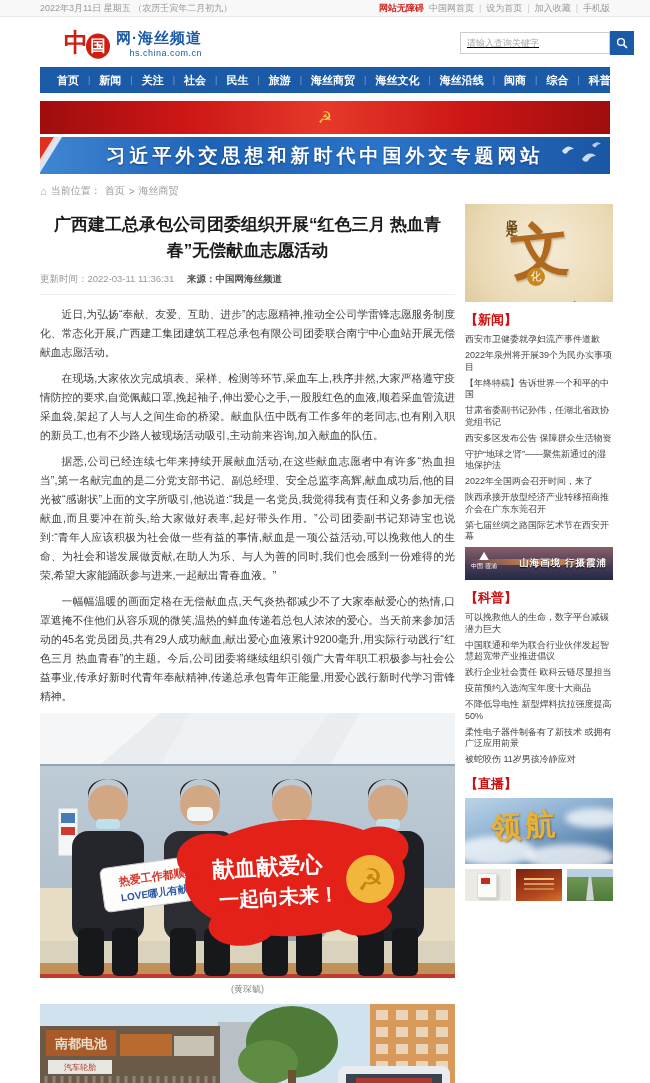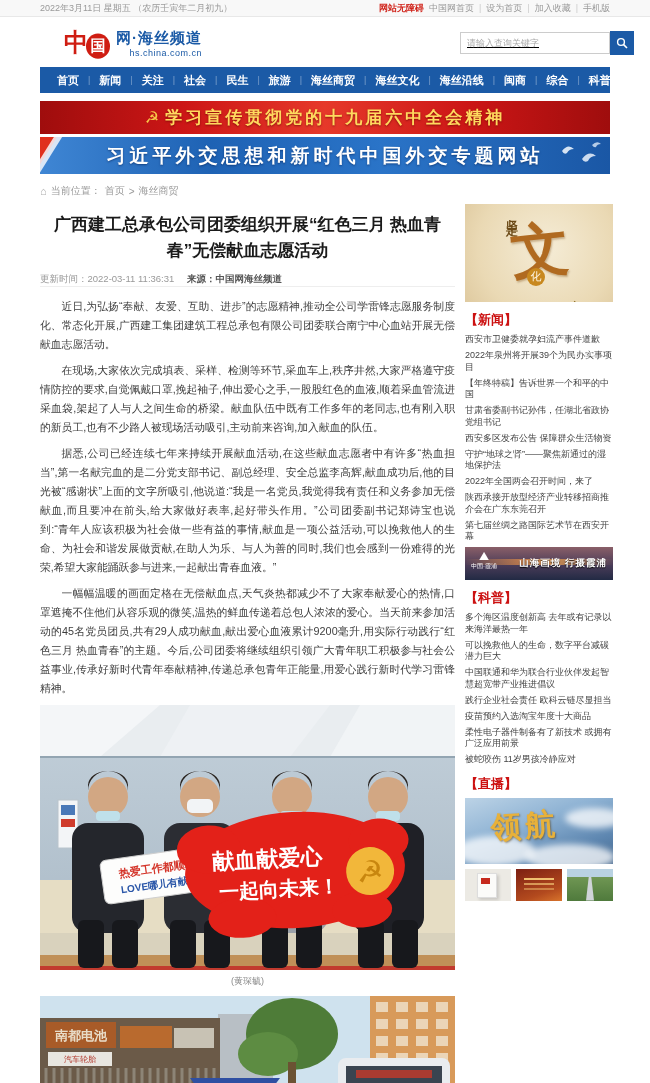--- a/index.html
+++ b/index.html
@@ -48,21 +48,21 @@
   .crumbs { margin-top:10px; font-size:10px; color:#999; display:flex; align-items:center; gap:4px; }
   .crumbs a { color:#999; text-decoration:none; }
   .crumbs .home-ic { color:#b0b0b0; font-size:11px; }
 
   
   .main { display:flex; gap:10px; margin-top:6px; }
   .article { width:417px; }
   .sidebar { width:148px; margin-left:auto; }
 
   .title { font-size:17px; line-height:1.5; font-weight:bold; color:#1a1a1a; text-align:center; margin:8px 2px 10px; }
-  .meta { font-size:9.5px; color:#999; border-bottom:1px solid #eee; margin-bottom:10px; }
+  .meta { font-size:9.5px; color:#999; padding-bottom:8px; border-bottom:1px solid #eee; margin-bottom:10px; }
   .meta b { color:#555; font-weight:bold; margin-left:10px; }
   .article p { font-size:10.8px; color:#3d3d3d; line-height:19px; text-indent:2em; text-align:justify; margin-bottom:7px; }
   .photo { display:block; width:415px; margin:6px auto 0; }
   .caption { text-align:center; font-size:9px; color:#8a8a8a; margin:5px 0 8px; }
 
   
   .sb-card { width:148px; display:block; }
   .culture { position:relative; height:98px; background:radial-gradient(circle at 55% 45%, #f5ecd6 0%, #ead9b4 70%, #dfcaa0 100%); overflow:hidden; }
   .culture .v { position:absolute; writing-mode:vertical-rl; font-family:"DejaVu Serif","Liberation Serif",serif; color:#6b4a17; font-weight:bold; }
   .culture .jianding { top:6px; left:38px; font-size:12px; letter-spacing:4px; }
@@ -159,21 +159,20 @@
           <span class="sep">|</span>
         <a href="#">科普</a>
           <span class="sep">|</span>
         <a href="#">图片</a>
 
       </div>
     </div>
 
     <div class="banner1">
       <span class="emblem">☭</span>
-      <span class="txt">学习宣传贯彻党的十九届六中全会精神</span>
     </div>
 
     <div class="banner2">
       <span class="stripe"></span>
       <span class="stripe2"></span>
       <span class="txt">习近平外交思想和新时代中国外交专题网站</span>
       <svg class="doves" width="46" height="28" viewBox="0 0 46 28">
         <path d="M4 10 q6 -8 12 -2 q-5 0 -7 4 q-3 2 -5 -2z" fill="#eaf2fb" opacity=".9"></path>
         <path d="M24 18 q7 -9 14 -3 q-6 0 -8 5 q-4 2 -6 -2z" fill="#eaf2fb" opacity=".85"></path>
         <path d="M34 4 q5 -5 9 -1 q-4 0 -5 3 q-2 1 -4 -2z" fill="#dce9f8" opacity=".8"></path>
@@ -463,25 +462,25 @@
         </ul>
 
         <div class="sb-card xiapu">
           <span class="sun"></span>
           <span class="lg"><span class="mt">⛰</span><br><span>中国·霞浦</span></span>
           <span class="tt">山海画境 行摄霞浦</span>
         </div>
 
         <div class="sb-h">【科普】</div>
         <ul class="sb-list">
-          <li>多个海区温度创新高 去年或有记录以来海洋最热一年</li>
           <li>可以挽救他人的生命，数字平台减碳潜力巨大</li>
           <li>中国联通和华为联合行业伙伴发起智慧超宽带产业推进倡议</li>
           <li>践行企业社会责任 欧科云链尽显担当</li>
           <li>疫苗预约入选淘宝年度十大商品</li>
+          <li>不降低导电性 新型焊料抗拉强度提高50%</li>
           <li>柔性电子器件制备有了新技术 或拥有广泛应用前景</li>
           <li>被蛇咬伤 11岁男孩冷静应对</li>
         </ul>
 
         <div class="sb-h">【直播】</div>
         <div class="sb-card live">
           <span class="cloud" style="left:-10px; top:38px; width:80px; height:30px;"></span>
           <span class="cloud" style="left:60px; top:46px; width:90px; height:26px;"></span>
           <span class="cloud" style="left:100px; top:10px; width:60px; height:20px;"></span>
           <span class="t">领航</span>

